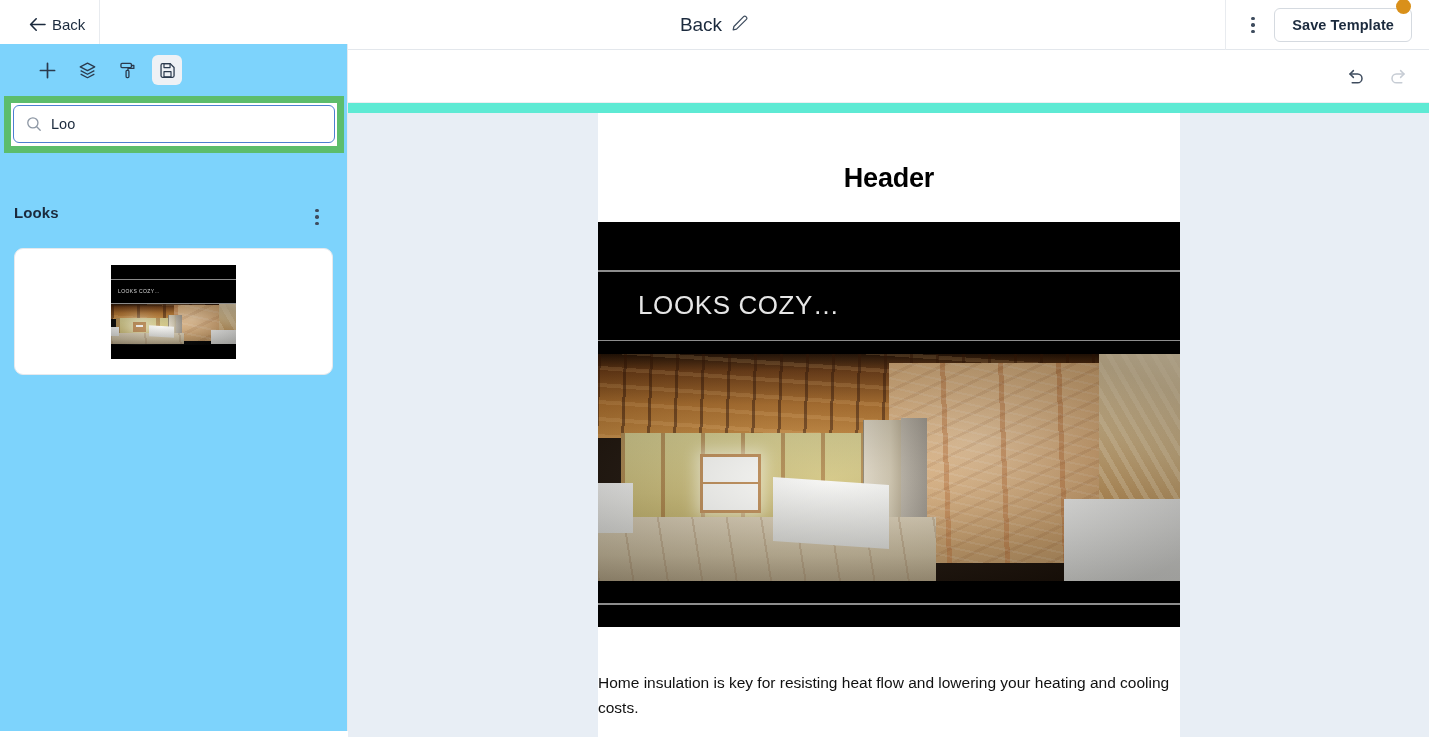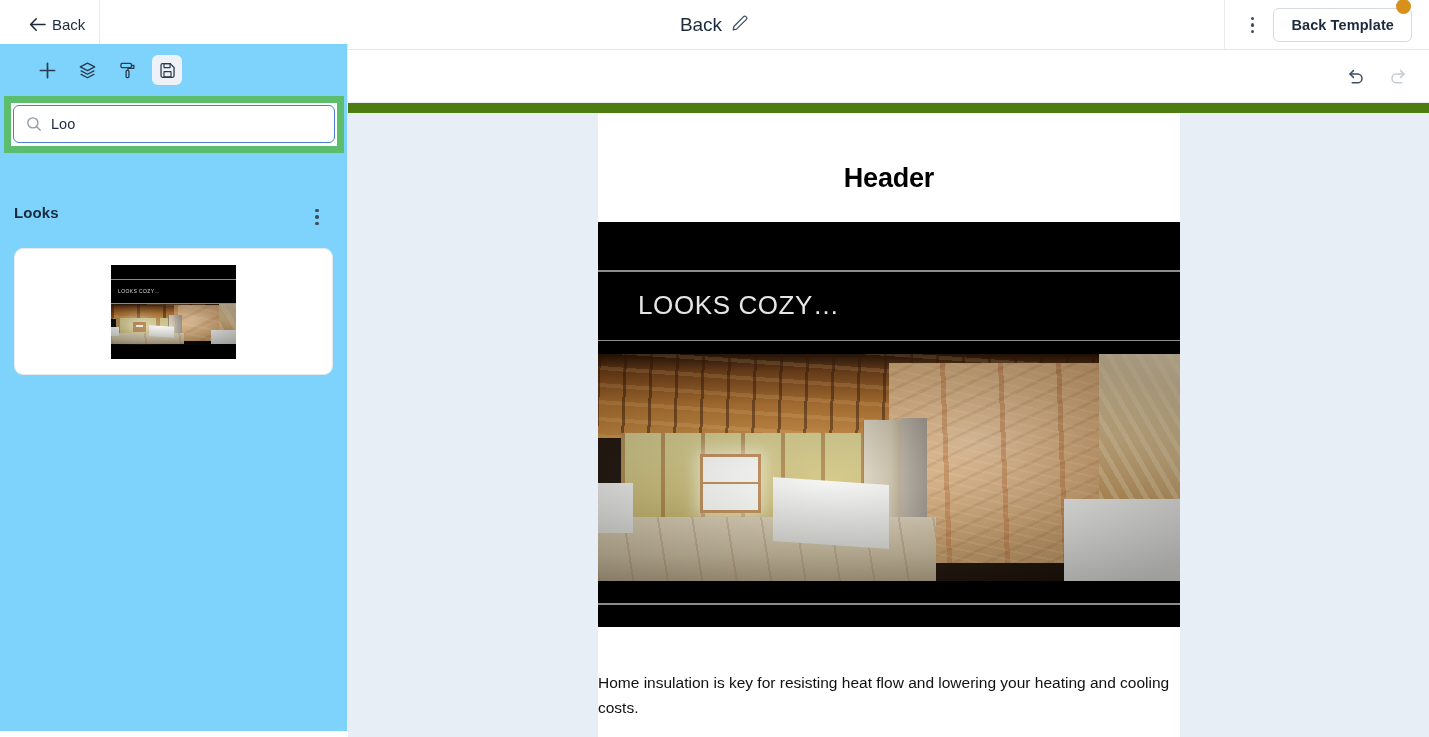--- a/index.html
+++ b/index.html
@@ -117,21 +117,21 @@
   #thumb .trule { height: 1px; background: #8b8b8b; }
   #thumb .ttext-band { height: 23px; background: #000; display: flex; align-items: center; padding-left: 7px; }
   #thumb .ttext { font-size: 5px; color: #d8d8d8; letter-spacing: .4px; }
   #thumb .timg { height: 41px; position: relative; overflow: hidden; }
   #thumb .tfooter { height: 12px; background: #000; }
 
   
   #canvas-area {
     position: absolute; left: 348px; top: 50px;
     width: 1081px; height: 687px;
-    background: #4d7c0f;
+    background: #5eead4;
   }
   #canvas-toolbar {
     position: absolute; left: 0; top: 0; width: 1081px; height: 53px;
     background: #ffffff;
     border-bottom: 1px solid #eceff2;
     display: flex; align-items: center; justify-content: flex-end;
     padding-right: 18px; gap: 16px;
   }
   .hist-btn { width: 26px; height: 26px; display: flex; align-items: center; justify-content: center; cursor: pointer; }
 
@@ -276,21 +276,21 @@
       </svg>
     </span>
   </div>
 
   <div id="topbar-right">
     <div id="kebab-top">
       <span class="kdot"></span>
         <span class="kdot"></span>
         <span class="kdot"></span>
     </div>
-    <button id="save-template-btn">Back Template</button>
+    <button id="save-template-btn">Save Template</button>
   </div>
   <div id="orange-badge"></div>
 </div>
 
 <div id="left-panel">
 
   <div id="tool-row">
     <div class="tool-btn">
       <svg width="19" height="19" viewBox="0 0 19 19" fill="none">
         <path d="M9.5 2.4v14.2M2.4 9.5h14.2" stroke="#2b3a4d" stroke-width="1.7" stroke-linecap="round"></path>

